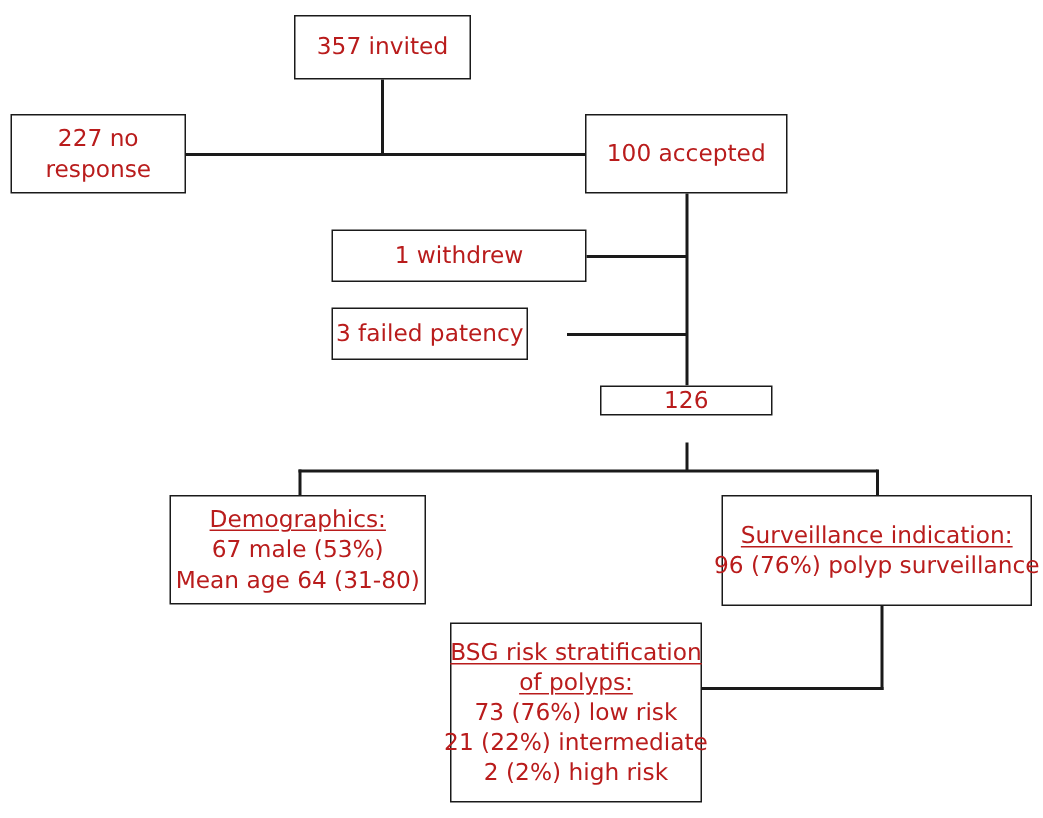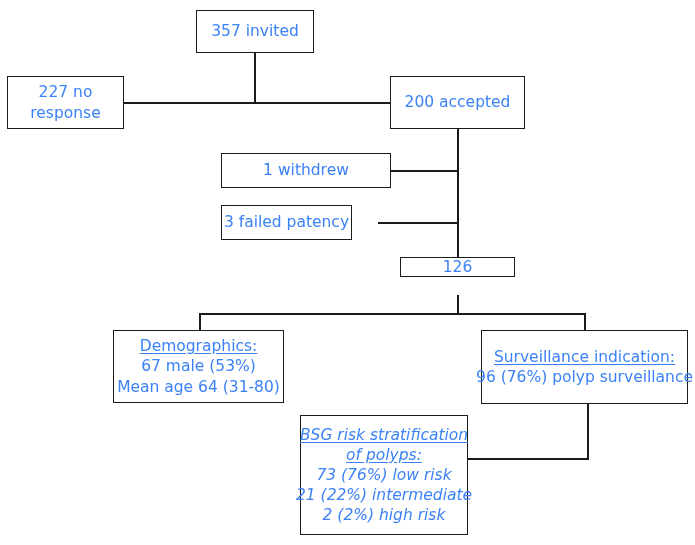--- a/index.html
+++ b/index.html
@@ -24,21 +24,21 @@
     box-sizing: border-box;
     border: 1.6px solid #1a1a1a;
     background: #ffffff;
     display: flex;
     flex-direction: column;
     align-items: center;
     justify-content: center;
     text-align: center;
     font-size: 15.5px;
     line-height: 1.30;
-    color: #3b82f6;
+    color: #b91c1c;
     z-index: 3;
   }
   .box .ln {
     display: block;
     white-space: nowrap;
   }
   .box .hdr {
     text-decoration: underline;
     text-underline-offset: 1.5px;
   }
@@ -80,21 +80,21 @@
   <div class="box" style="left:196px; top:10px; width:118px; height:43px;">
     <span class="ln">357 invited</span>
   </div>
 
   <div class="box" style="left:7px; top:76px; width:117px; height:53px;">
     <span class="ln">227 no</span>
     <span class="ln">response</span>
   </div>
 
   <div class="box" style="left:390px; top:76px; width:135px; height:53px;">
-    <span class="ln">200 accepted</span>
+    <span class="ln">100 accepted</span>
   </div>
 
   <div class="box" style="left:221px; top:153px; width:170px; height:35px;">
     <span class="ln">1 withdrew</span>
   </div>
 
   <div class="box" style="left:221px; top:205px; width:131px; height:35px;">
     <span class="ln">3 failed patency</span>
   </div>
 
@@ -106,21 +106,21 @@
     <span class="ln hdr">Demographics:</span>
     <span class="ln">67 male (53%)</span>
     <span class="ln">Mean age 64 (31-80)</span>
   </div>
 
   <div class="box" style="left:481px; top:330px; width:207px; height:74px;">
     <span class="ln hdr">Surveillance indication:</span>
     <span class="ln">96 (76%) polyp surveillance</span>
   </div>
 
-  <div class="box" style="left:300px; top:415px; width:168px; height:120px;font-style:italic;">
+  <div class="box" style="left:300px; top:415px; width:168px; height:120px;">
     <span class="ln hdr">BSG risk stratification</span>
     <span class="ln hdr">of polyps:</span>
     <span class="ln">73 (76%) low risk</span>
     <span class="ln">21 (22%) intermediate</span>
     <span class="ln">2 (2%) high risk</span>
   </div>
 
 </div>
 
 </body></html>

